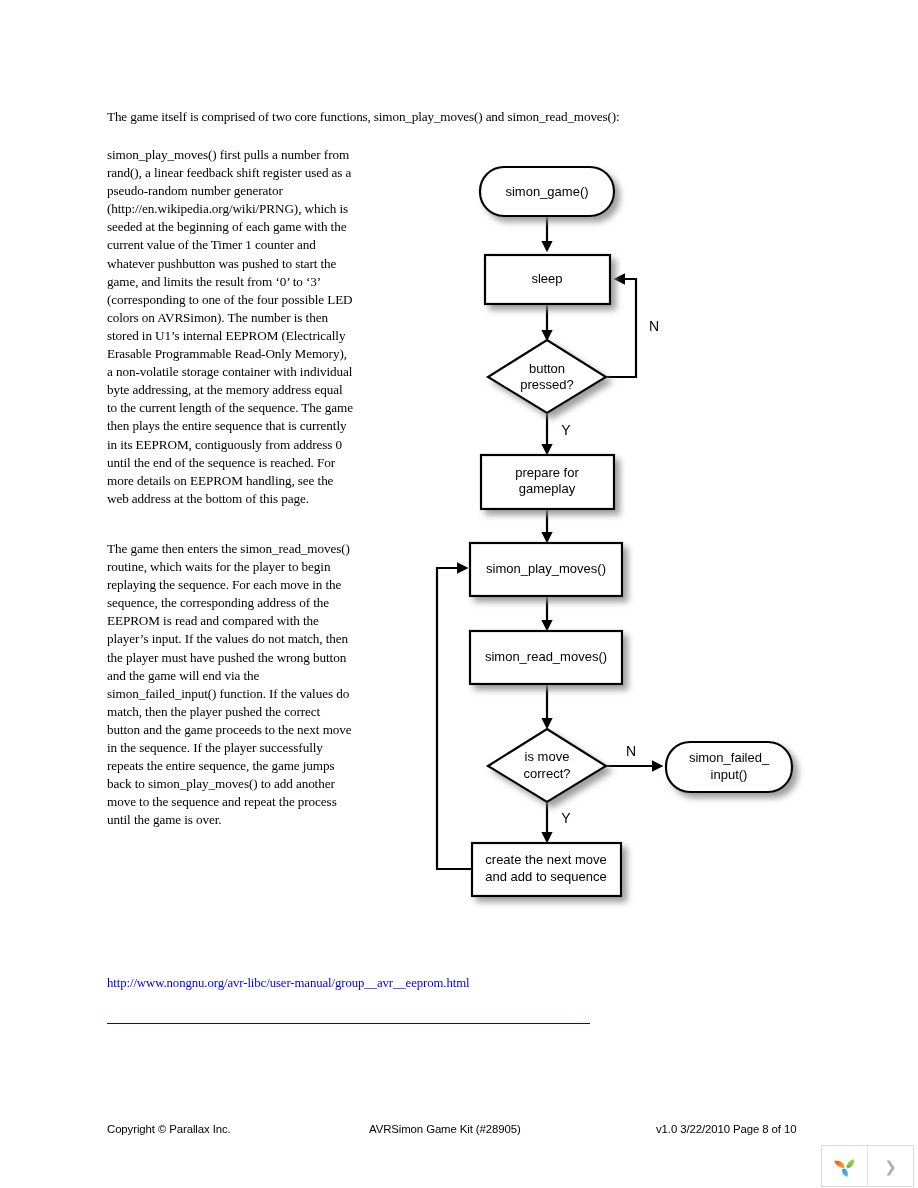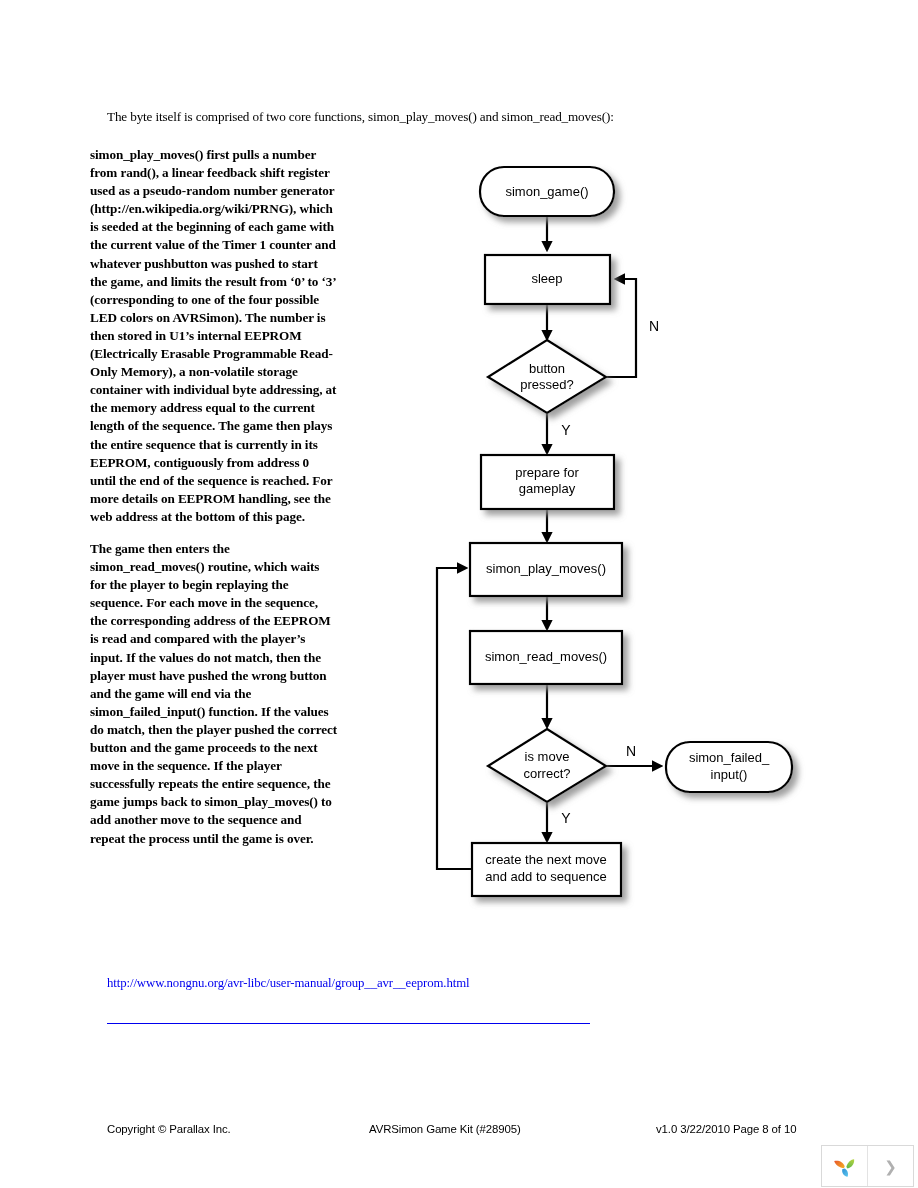--- a/index.html
+++ b/index.html
@@ -32,28 +32,27 @@
     width: 700px;
     font-family: "Liberation Serif", serif;
     font-size: 13.2px;
     line-height: 18px;
     letter-spacing: -0.15px;
     white-space: nowrap;
   }
 
   .body-col {
     position: absolute;
-    left: 90px;
+    left: 107px;
     width: 248px;
     font-family: "Liberation Serif", serif;
     font-size: 13.2px;
     line-height: 18.1px;
     letter-spacing: -0.1px;
     text-align: left;
-    font-weight: bold;
   }
   #para-1 { top: 146px; }
   #para-2 { top: 540px; }
 
   
   #eeprom-link {
     position: absolute;
     left: 107px;
     top: 976px;
     font-family: "Liberation Serif", serif;
@@ -155,21 +154,21 @@
     font-size: 15px;
     font-family: "Liberation Sans", sans-serif;
     line-height: 1;
   }
 </style>
 </head>
 <body>
 
 <div class="page">
 
-  <div id="intro-line">The byte itself is comprised of two core functions, simon_play_moves() and simon_read_moves():</div>
+  <div id="intro-line">The game itself is comprised of two core functions, simon_play_moves() and simon_read_moves():</div>
 
   <div class="body-col" id="para-1">simon_play_moves() first pulls a number from rand(), a linear feedback shift register used as a pseudo-random number generator (http://en.wikipedia.org/wiki/PRNG), which is seeded at the beginning of each game with the current value of the Timer 1 counter and whatever pushbutton was pushed to start the game, and limits the result from ‘0’ to ‘3’ (corresponding to one of the four possible LED colors on AVRSimon). The number is then stored in U1’s internal EEPROM (Electrically Erasable Programmable Read-Only Memory), a non-volatile storage container with individual byte addressing, at the memory address equal to the current length of the sequence. The game then plays the entire sequence that is currently in its EEPROM, contiguously from address 0 until the end of the sequence is reached. For more details on EEPROM handling, see the web address at the bottom of this page.</div>
 
   <div class="body-col" id="para-2">The game then enters the simon_read_moves() routine, which waits for the player to begin replaying the sequence. For each move in the sequence, the corresponding address of the EEPROM is read and compared with the player’s input. If the values do not match, then the player must have pushed the wrong button and the game will end via the simon_failed_input() function. If the values do match, then the player pushed the correct button and the game proceeds to the next move in the sequence. If the player successfully repeats the entire sequence, the game jumps back to simon_play_moves() to add another move to the sequence and repeat the process until the game is over.</div>
 
   <svg id="flowchart" viewBox="0 0 918 1188">
     <defs>
       <filter id="dropshadow" x="-30%" y="-30%" width="180%" height="190%">
         <feOffset in="SourceAlpha" dx="5" dy="5" result="off"></feOffset>
         <feGaussianBlur in="off" stdDeviation="3.2" result="blur"></feGaussianBlur>

